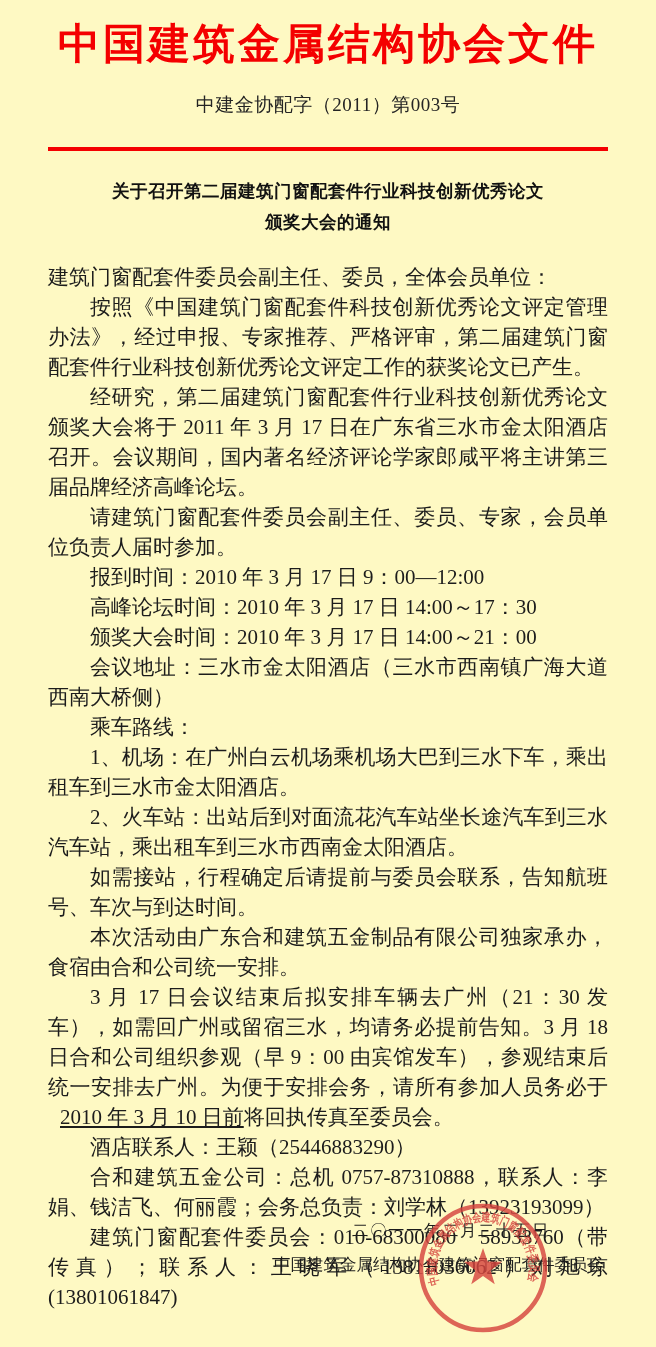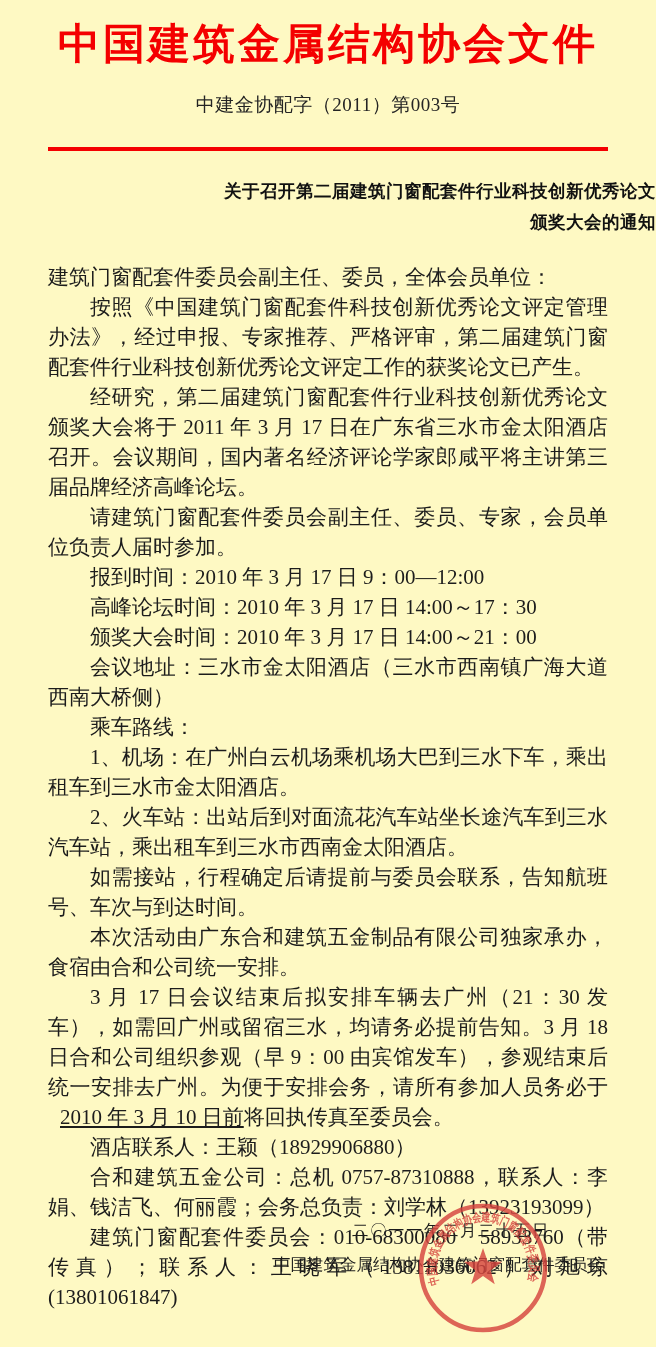--- a/index.html
+++ b/index.html
@@ -24,21 +24,21 @@
     text-align:center;
     font-size:19px;color:#242424;
     letter-spacing:0.5px;
   }
   .red-line{
     position:absolute;top:147px;left:48px;right:48px;
     height:4px;background:var(--red,#f40000);
   }
   .doc-title{
     position:absolute;top:176px;left:0;right:0;
-    text-align:right;
+    text-align:center;
     font-size:17.5px;font-weight:bold;
     line-height:31px;color:#111;
     letter-spacing:0.5px;
   }
   .body-text{
     position:absolute;top:262px;left:48px;width:560px;
     font-size:21px;line-height:30px;
     text-align:justify;text-justify:inter-ideograph;
     color:#1c1c1c;
   }
@@ -85,21 +85,21 @@
       <p class="indent"><span>报到时间：2010 年 3 月 17 日 9：00—12:00</span></p>
       <p class="indent"><span>高峰论坛时间：2010 年 3 月 17 日 14:00～17：30</span></p>
       <p class="indent"><span>颁奖大会时间：2010 年 3 月 17 日 14:00～21：00</span></p>
       <p class="indent"><span>会议地址：三水市金太阳酒店（三水市西南镇广海大道西南大桥侧）</span></p>
       <p class="indent"><span>乘车路线：</span></p>
       <p class="indent"><span>1、机场：在广州白云机场乘机场大巴到三水下车，乘出租车到三水市金太阳酒店。</span></p>
       <p class="indent"><span>2、火车站：出站后到对面流花汽车站坐长途汽车到三水汽车站，乘出租车到三水市西南金太阳酒店。</span></p>
       <p class="indent"><span>如需接站，行程确定后请提前与委员会联系，告知航班号、车次与到达时间。</span></p>
       <p class="indent"><span>本次活动由广东合和建筑五金制品有限公司独家承办，食宿由合和公司统一安排。</span></p>
       <p class="indent"><span>3 月 17 日会议结束后拟安排车辆去广州（21：30 发车），如需回广州或留宿三水，均请务必提前告知。3 月 18 日合和公司组织参观（早 9：00 由宾馆发车），参观结束后统一安排去广州。为便于安排会务，请所有参加人员务必于 </span><span class="u">2010 年 3 月 10 日前</span><span>将回执传真至委员会。</span></p>
-      <p class="indent"><span>酒店联系人：王颖（18929906880）</span></p>
+      <p class="indent"><span>酒店联系人：王颖（25446883290）</span></p>
       <p class="indent"><span>合和建筑五金公司：总机 0757-87310888，联系人：李娟、钱洁飞、何丽霞；会务总负责：刘学林（13923193099）</span></p>
       <p class="indent"><span>建筑门窗配套件委员会：010-68300080　58933760（带传真）；联系人：王晓军（13811036062）刘旭琼(13801061847)</span></p>
     </div>
 
   <div class="footer-org">中国建筑金属结构协会建筑门窗配套件委员会</div>
 
   <div class="footer-date">二〇一一年二月二十五日</div>
 
   <svg class="seal" viewBox="0 0 140 140">
     <defs>

